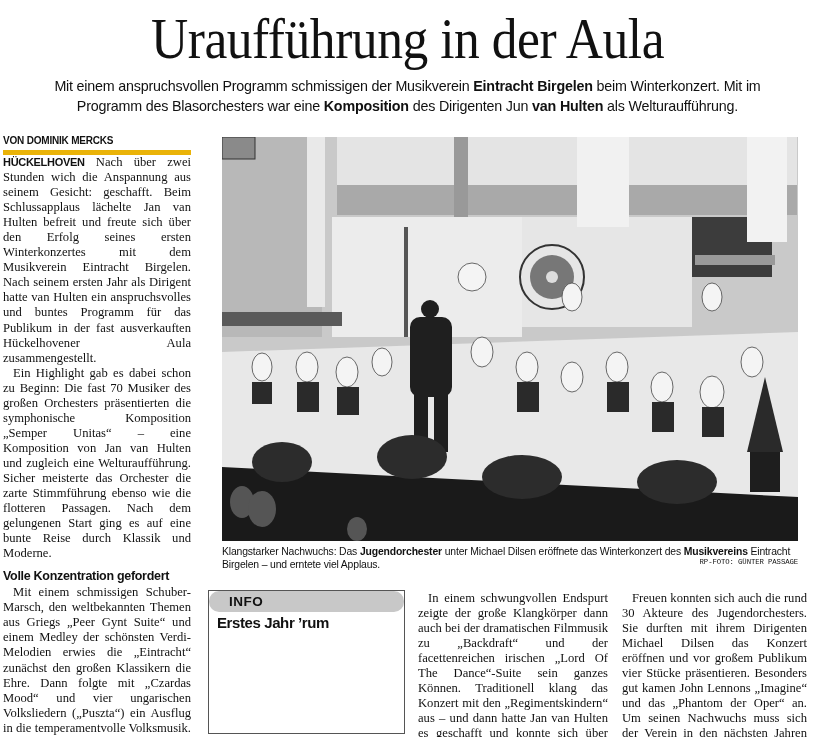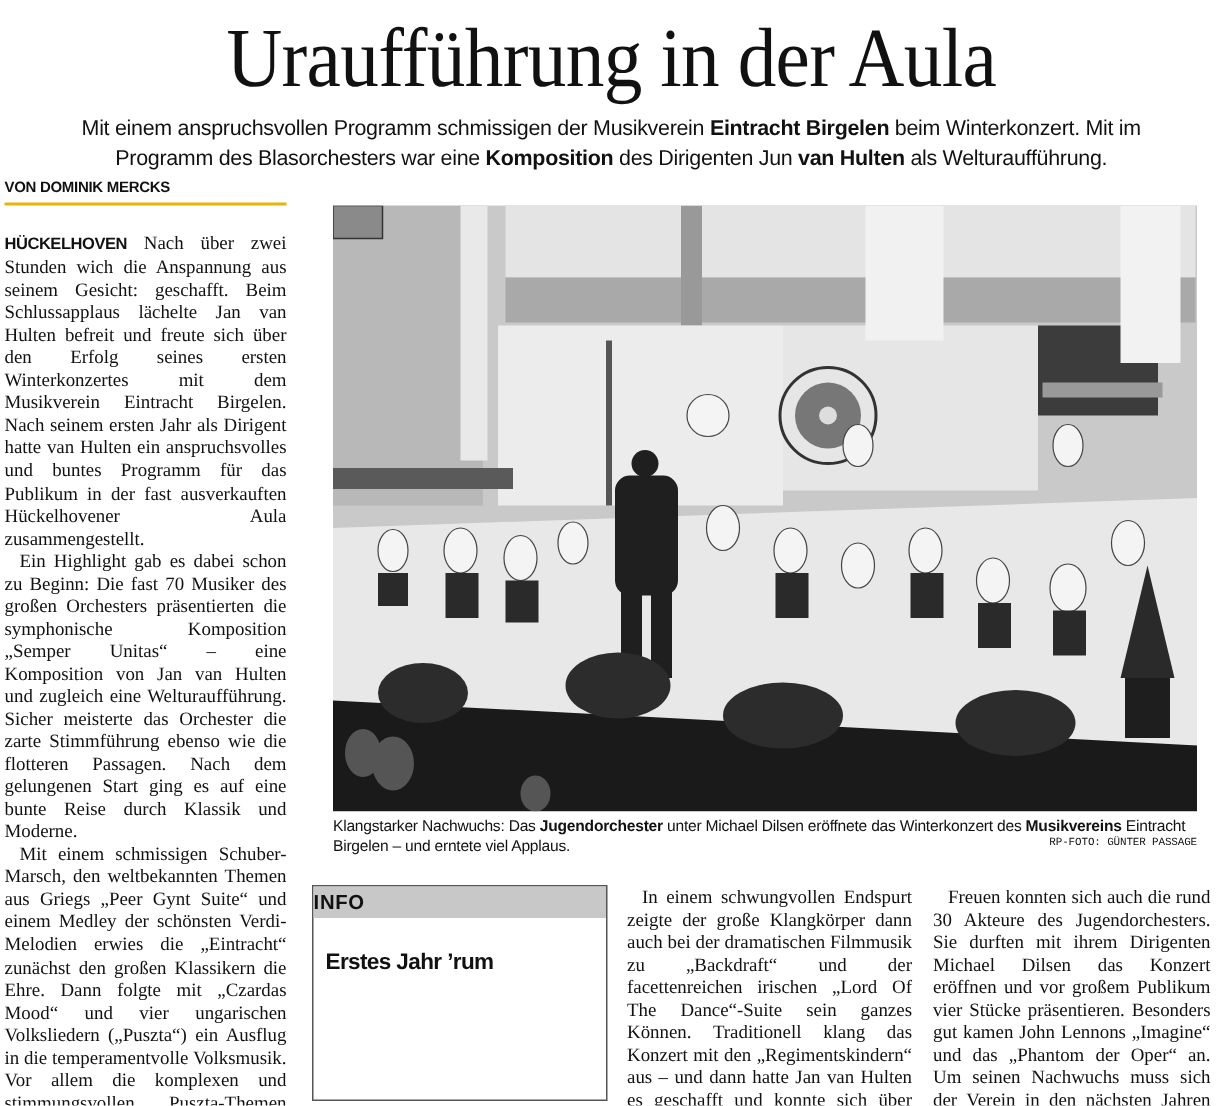--- a/index.html
+++ b/index.html
@@ -12,23 +12,23 @@
     font-weight: normal; letter-spacing: -0.5px; transform: scaleX(0.92); transform-origin: center;
   }
   .deck {
     position: absolute; left: 30px; top: 76px; width: 755px; text-align: center;
     font-family: "Liberation Sans", sans-serif; font-size: 14.3px; line-height: 20px;
     letter-spacing: -0.2px;
   }
   .deck b { font-weight: bold; }
 
   .byline {
-    position: absolute; left: 3px; top: 120px; width: 188px;
+    position: absolute; left: 3px; top: 135px; width: 188px;
     font-family: "Liberation Sans", sans-serif; font-weight: bold; font-size: 10px;
-    letter-spacing: -0.2px; padding-bottom: 4px; border-bottom: 2px solid #eab308;
+    letter-spacing: -0.2px; padding-bottom: 4px; border-bottom: 5px solid #eab308;
   }
 
   .col {
     position: absolute; font-family: "Liberation Serif", serif;
     font-size: 12.6px; line-height: 15.05px; text-align: justify; hyphens: manual;
   }
   .col p { text-indent: 0; }
   .col p.indent { text-indent: 10px; }
   .dateline { font-family: "Liberation Sans", sans-serif; font-weight: bold; font-size: 11px; letter-spacing: -0.3px; margin-top: 20px; }
   .subhead {
@@ -57,26 +57,26 @@
     position: absolute; right: 17px; top: 558px;
     font-family: Liberation Mono, monospace; font-size: 7.3px; letter-spacing: -0.1px;
     text-transform: uppercase;
   }
 
   .infobox {
     position: absolute; left: 208px; top: 590px; width: 197px; height: 144px;
     border: 1px solid #555; background: #fff;
   }
   .infobox-head {
-    background: #c8c8c8; height: 21px; padding-left: 0;
+    background: #c8c8c8; height: 21px; padding-left: 20px;
     font-family: "Liberation Sans", sans-serif; font-weight: bold; font-size: 13.5px;
-    line-height: 21px; letter-spacing: 0.5px;
+    line-height: 21px; letter-spacing: 0.5px; border-radius: 10px;
   }
   .infobox-title {
-    padding: 21px 8px 0 8px; font-family: "Liberation Sans", sans-serif;
+    padding: 2px 8px 0 8px; font-family: "Liberation Sans", sans-serif;
     font-weight: bold; font-size: 15px; letter-spacing: -0.4px; line-height: 18px;
   }
   .infobox-body {
     padding: 4px 8px 0 8px; font-family: "Liberation Sans", sans-serif;
     font-size: 10.3px; line-height: 13.3px; text-align: justify; letter-spacing: -0.15px;
   }
   .infobox-body b { font-weight: bold; }
 </style>
 </head>
 <body>
@@ -85,20 +85,21 @@
 
 <div class="deck">
   <span>Mit einem anspruchsvollen Programm schmissigen der Musikverein </span><b>Eintracht Birgelen</b><span> beim Winterkonzert. Mit im Programm des Blasorchesters war eine </span><b>Komposition</b><span> des Dirigenten Jun </span><b>van Hulten</b><span> als Welturaufführung.</span>
 </div>
 
 <div class="byline">VON DOMINIK MERCKS</div>
 
 <div class="col col-left">
   <p><span class="dateline">HÜCKELHOVEN</span> <span>Nach über zwei Stunden wich die Anspannung aus seinem Gesicht: geschafft. Beim Schlussapplaus lächelte Jan van Hulten befreit und freute sich über den Erfolg seines ersten Winterkonzertes mit dem Musikverein Eintracht Birgelen. Nach seinem ersten Jahr als Dirigent hatte van Hulten ein anspruchsvolles und buntes Programm für das Publikum in der fast ausverkauften Hückelhovener Aula zusammengestellt.</span></p>
   <p class="indent">Ein Highlight gab es dabei schon zu Beginn: Die fast 70 Musiker des großen Orchesters präsentierten die symphonische Komposition „Semper Unitas“ – eine Komposition von Jan van Hulten und zugleich eine Welturaufführung. Sicher meisterte das Orchester die zarte Stimmführung ebenso wie die flotteren Passagen. Nach dem gelungenen Start ging es auf eine bunte Reise durch Klassik und Moderne.</p>
+  <div class="subhead">Volle Konzentration gefordert</div>
   <p class="indent">Mit einem schmissigen Schuber-Marsch, den weltbekannten Themen aus Griegs „Peer Gynt Suite“ und einem Medley der schönsten Verdi-Melodien erwies die „Eintracht“ zunächst den großen Klassikern die Ehre. Dann folgte mit „Czardas Mood“ und vier ungarischen Volksliedern („Puszta“) ein Ausflug in die temperamentvolle Volksmusik. Vor allem die komplexen und stimmungsvollen Puszta-Themen forderten von Orchester und Dirigent volle Konzentration.</p>
 </div>
 
 <div class="photo">
   <svg width="576" height="404" viewBox="0 0 576 404">
 
     <rect x="0" y="0" width="576" height="404" fill="#c9c9c9"></rect>
     <rect x="0" y="0" width="100" height="200" fill="#b8b8b8"></rect>
     <rect x="0" y="0" width="33" height="22" fill="#8a8a8a" stroke="#333" stroke-width="1"></rect>
     <rect x="115" y="0" width="460" height="48" fill="#e4e4e4"></rect>

